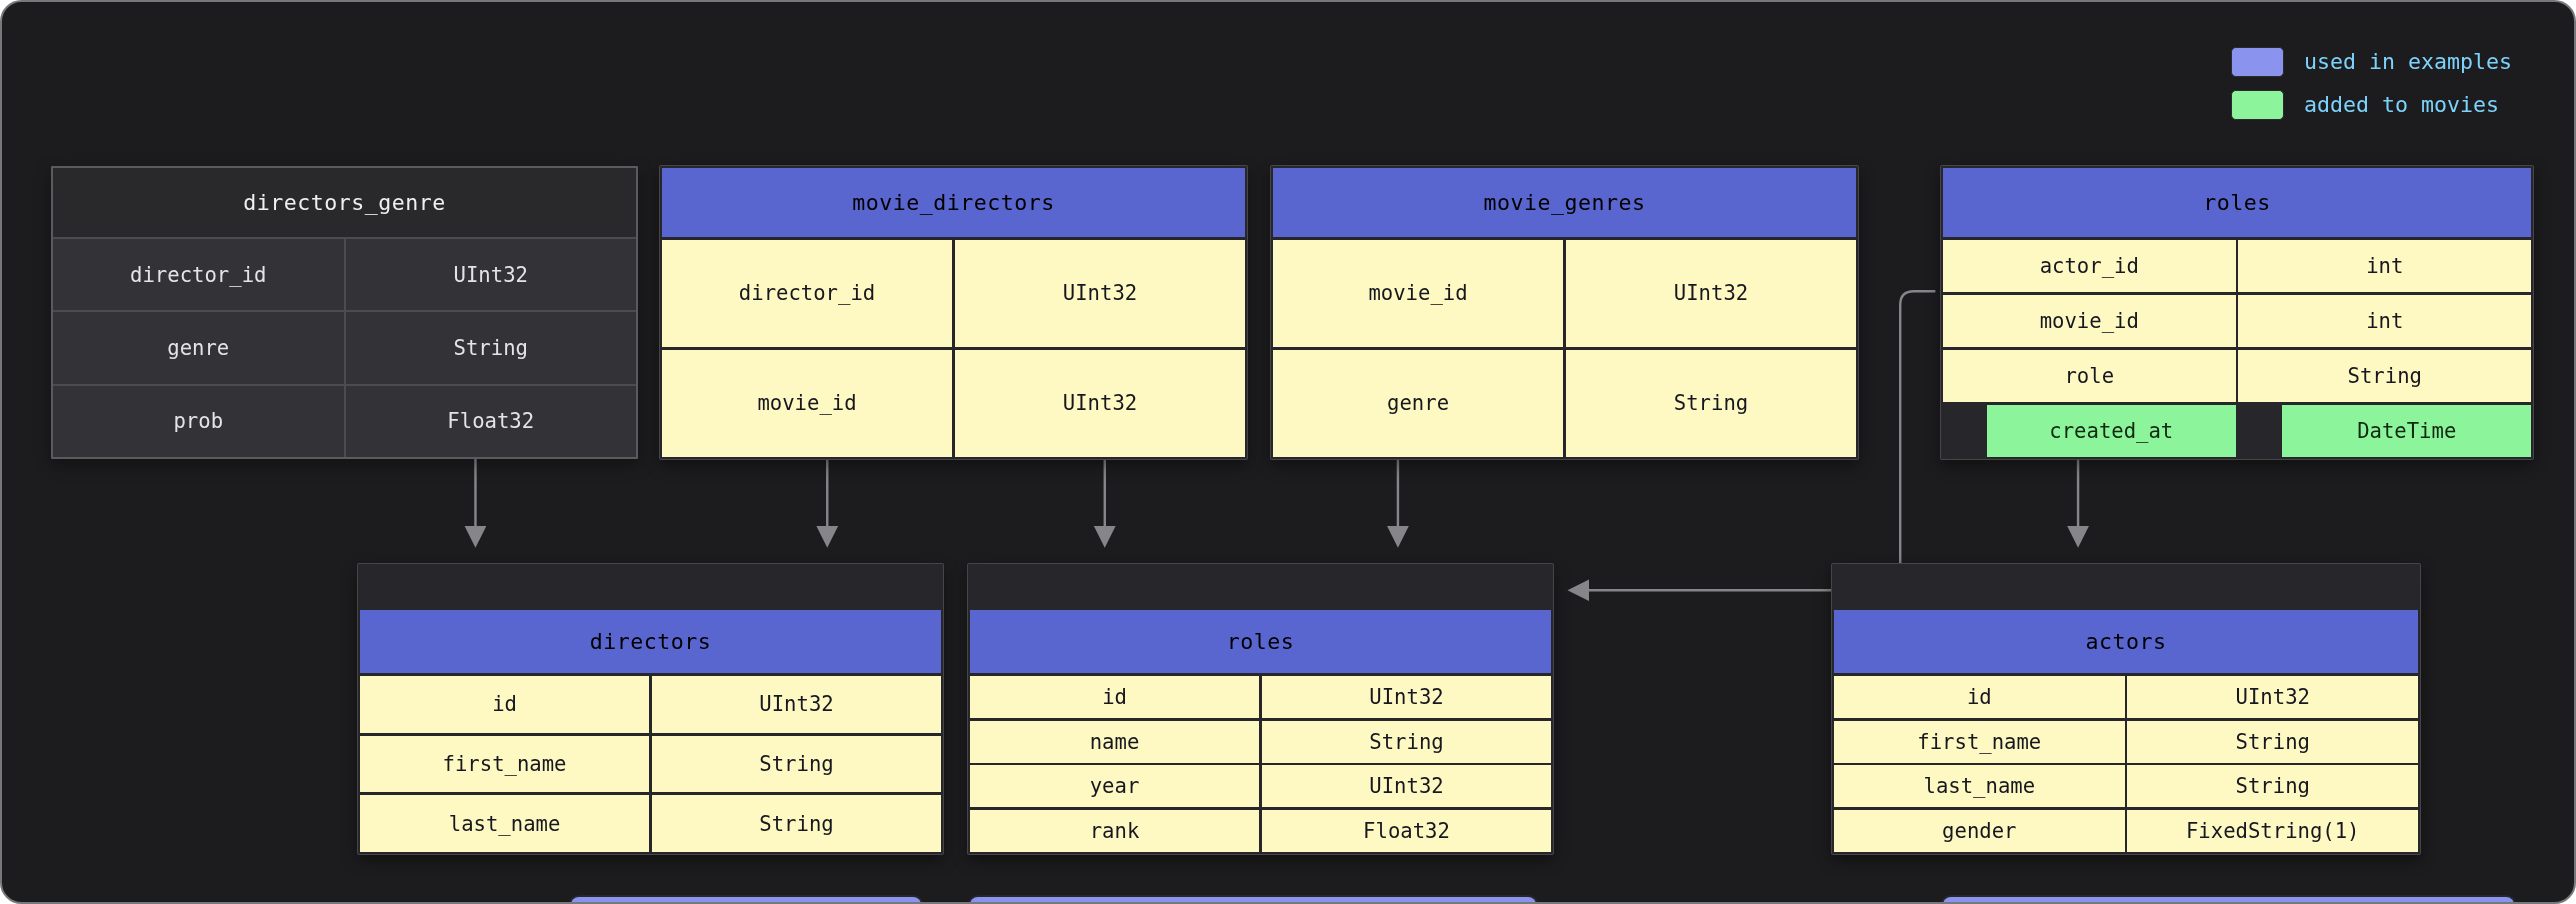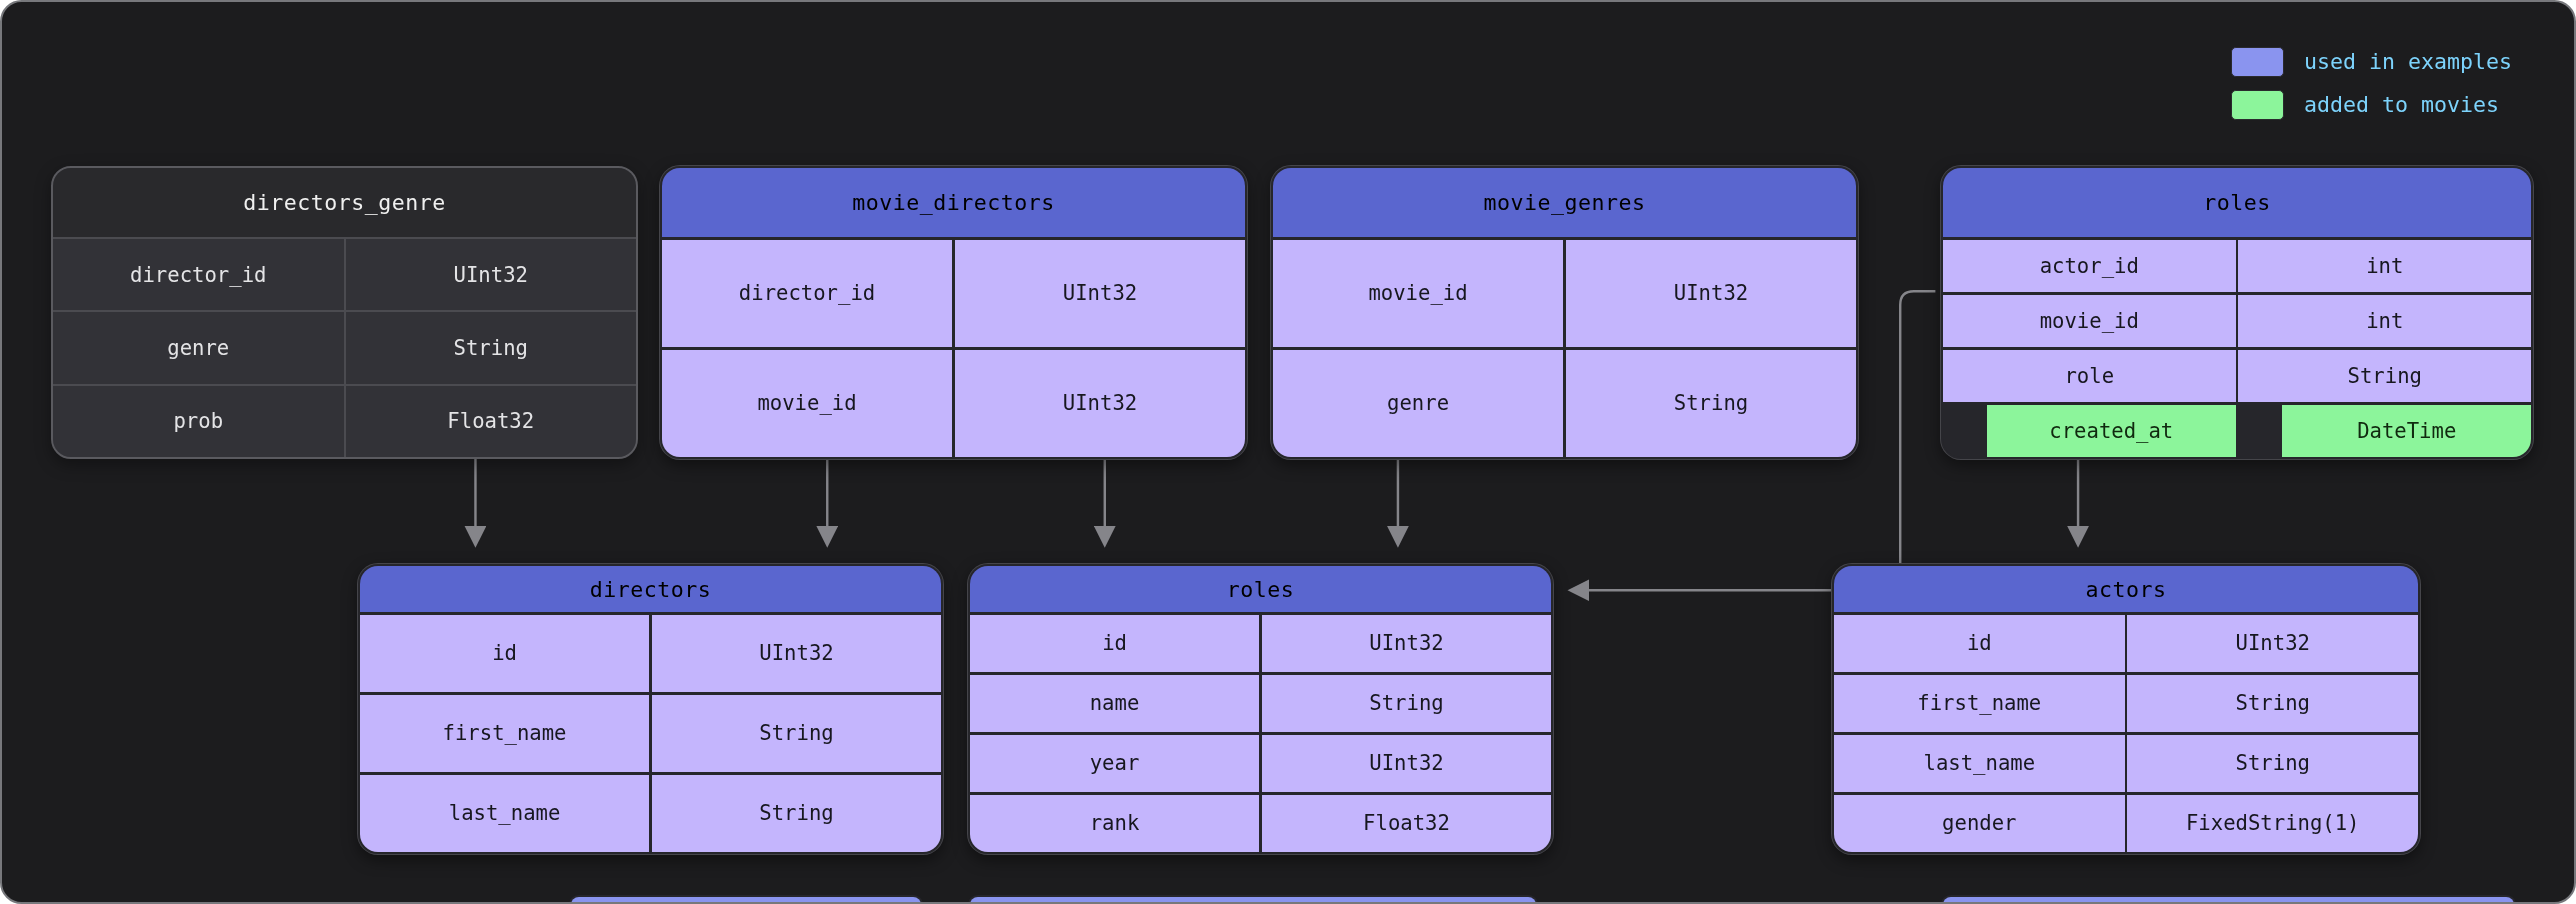--- a/index.html
+++ b/index.html
@@ -16,21 +16,21 @@
     border-radius: 21.6px;
     overflow: hidden;
   }
 
   
   .db-table {
     position: absolute;
     display: flex;
     flex-direction: column;
     row-gap: 2.9px;
-    border-radius: 20px;
+    border-radius: 1px;
     overflow: hidden;
   }
   .db-table.blue {
     background: #26262b;
     border: 2.9px solid #26262b;
     box-shadow: 0 0 0 1px #45454a, 0 5.9px 15.7px rgba(0,0,0,0.45);
   }
   .db-table.dark {
     background: #4b4b50;
     border: 2px solid #5a5a5f;
@@ -38,32 +38,32 @@
     row-gap: 2px;
   }
   .hdr {
     flex: none;
     height: 69px;
     display: flex; align-items: center; justify-content: center;
     color: #000000;
     font-size: 21.6px;
     letter-spacing: 0.5px;
   }
-  .hdr-sm { height: 46px; }
+  .hdr-sm { height: 63px; margin-top: 44px; }
   .blue .hdr { background: #5a66cf; }
   .dark .hdr { background: #29292c; color: #f0f0f0; }
   .row { flex: 1; display: flex; column-gap: 2.9px; }
   .dark .row { column-gap: 2px; }
   .cell {
     flex: 1;
     display: flex; align-items: center; justify-content: center;
     font-size: 20.6px;
     white-space: nowrap;
   }
-  .blue .cell { background: #c4b5fd; color: #17171f; }
+  .blue .cell { background: #fef9c3; color: #17171f; }
   .dark .cell { background: #323237; color: #e4e4e6; }
   .row.green .cell { background: #8cf59b; color: #10290f; margin-left: 44px; }
 
   
   .legend {
     position: absolute; top: 45px; right: 62px;
     display: flex; flex-direction: column; row-gap: 13.7px;
   }
   .legend-item { display: flex; align-items: center; column-gap: 19.6px; }
   .swatch {

